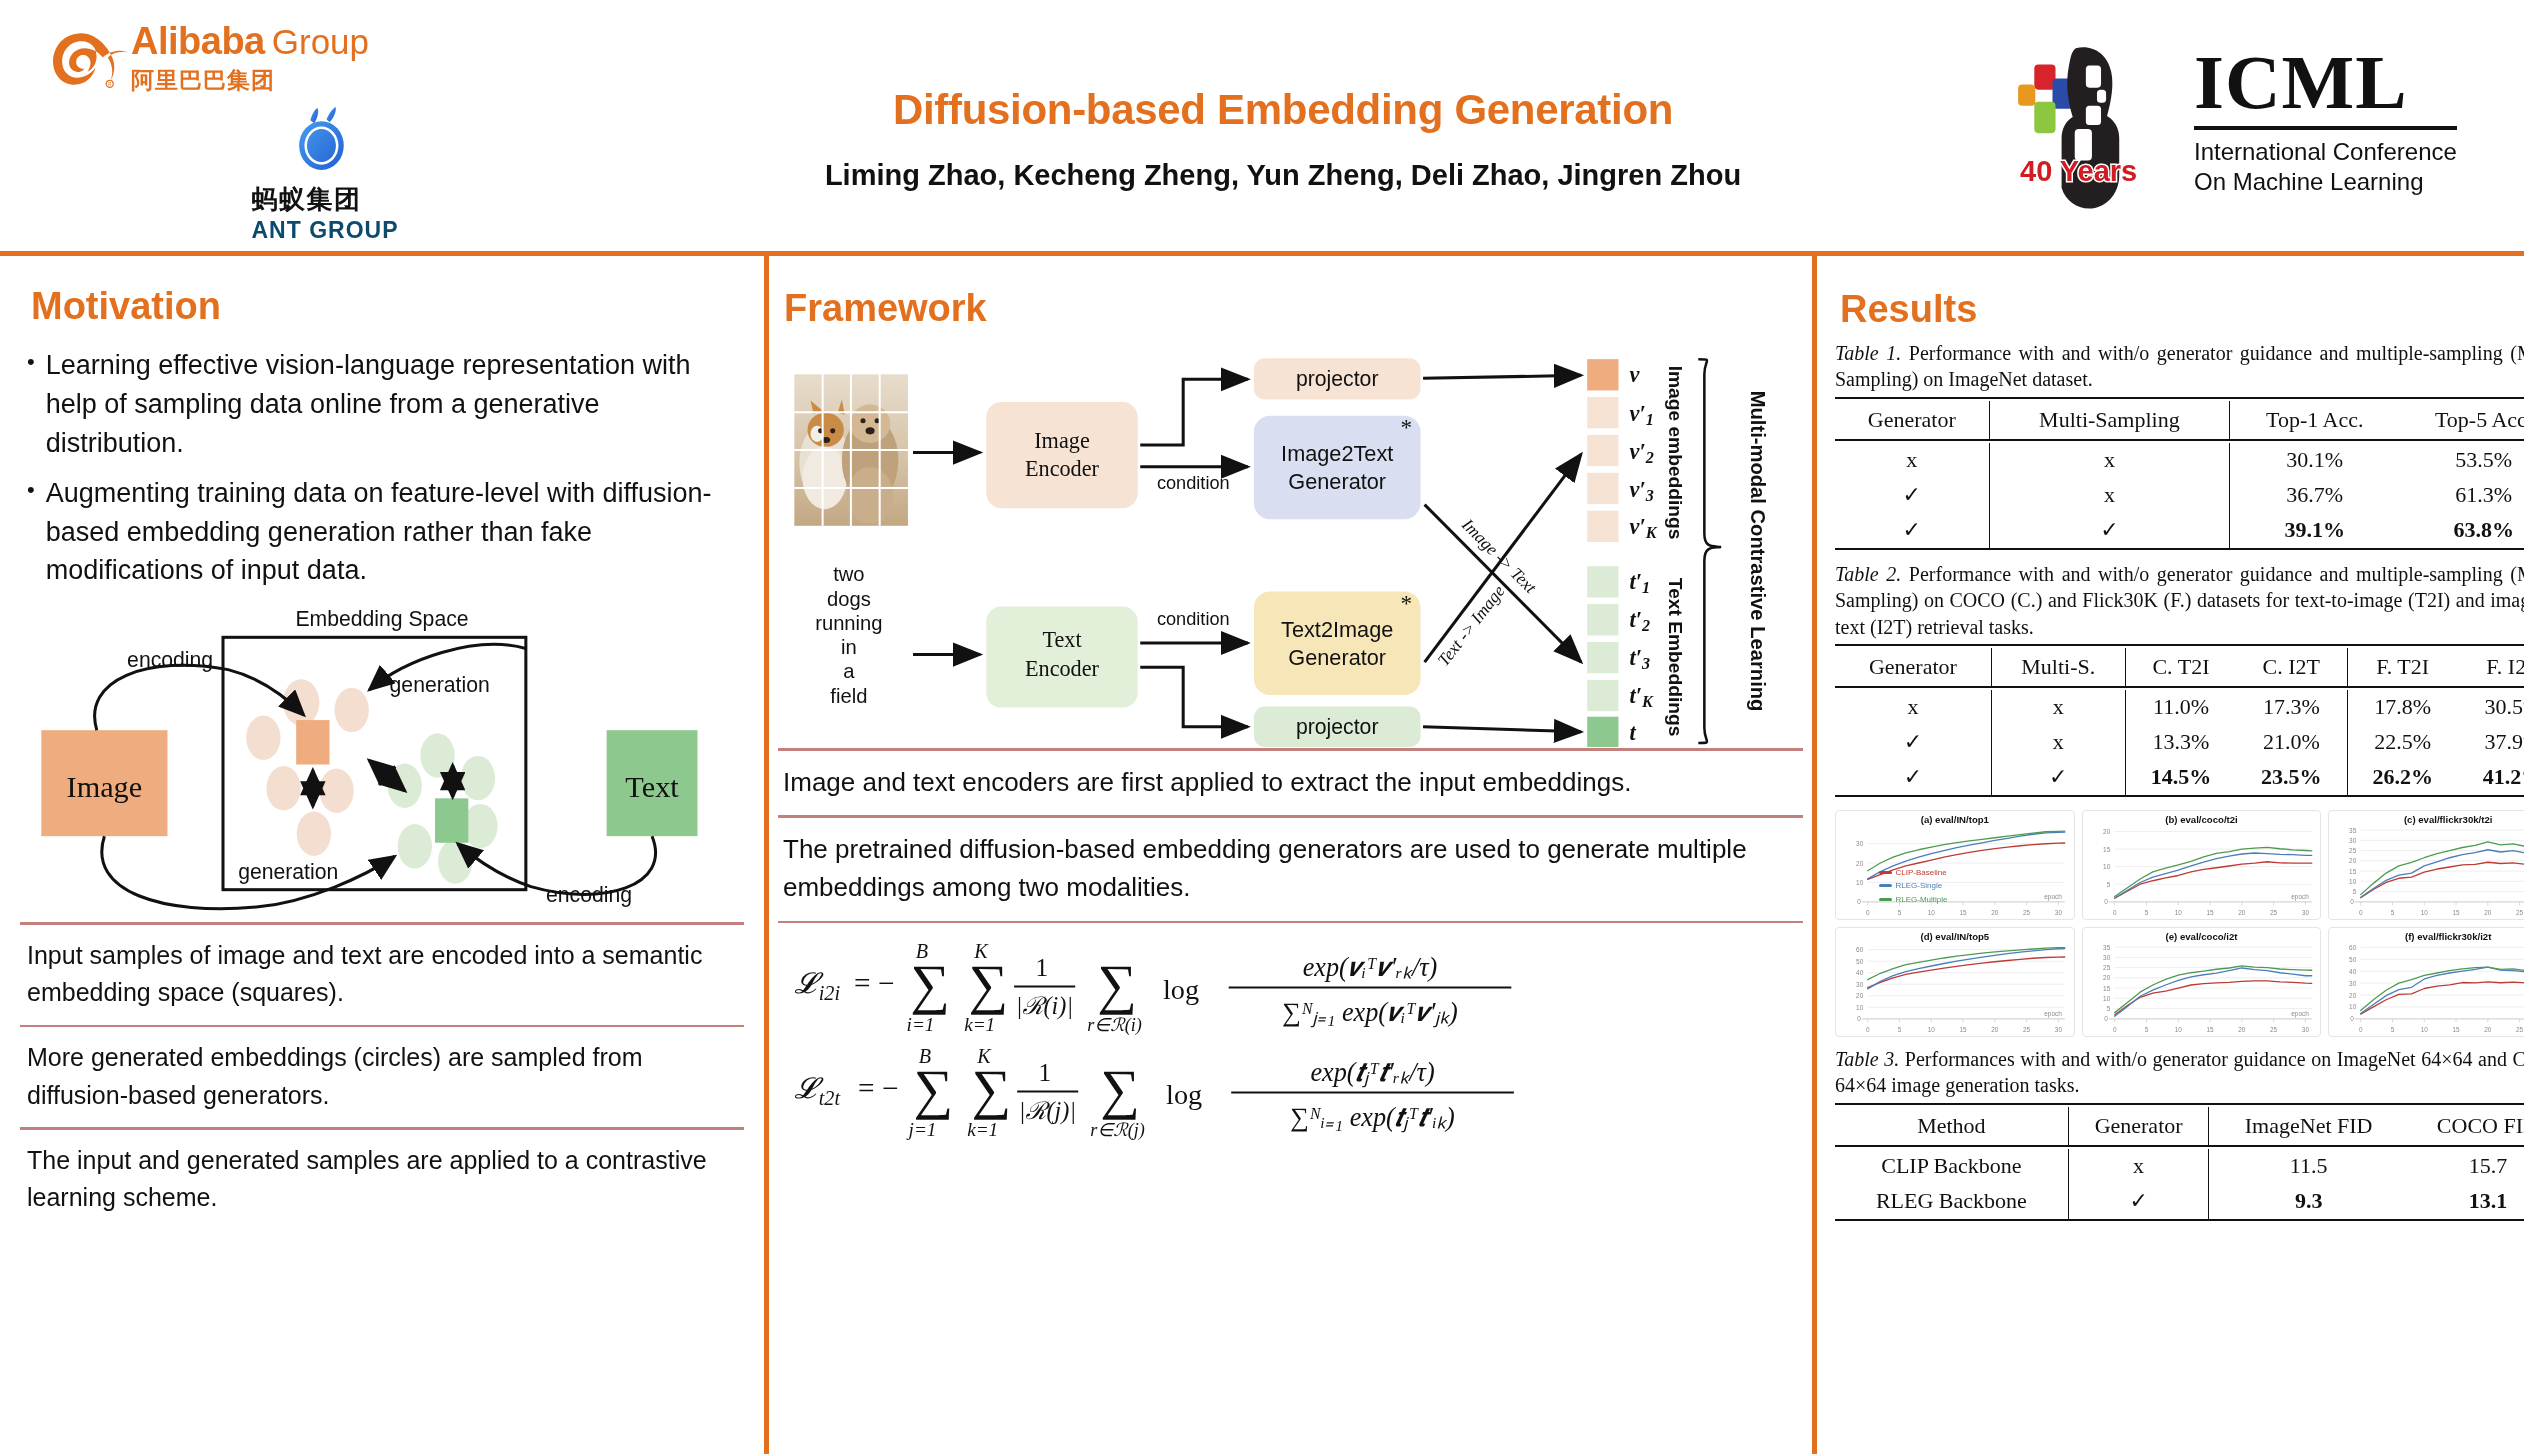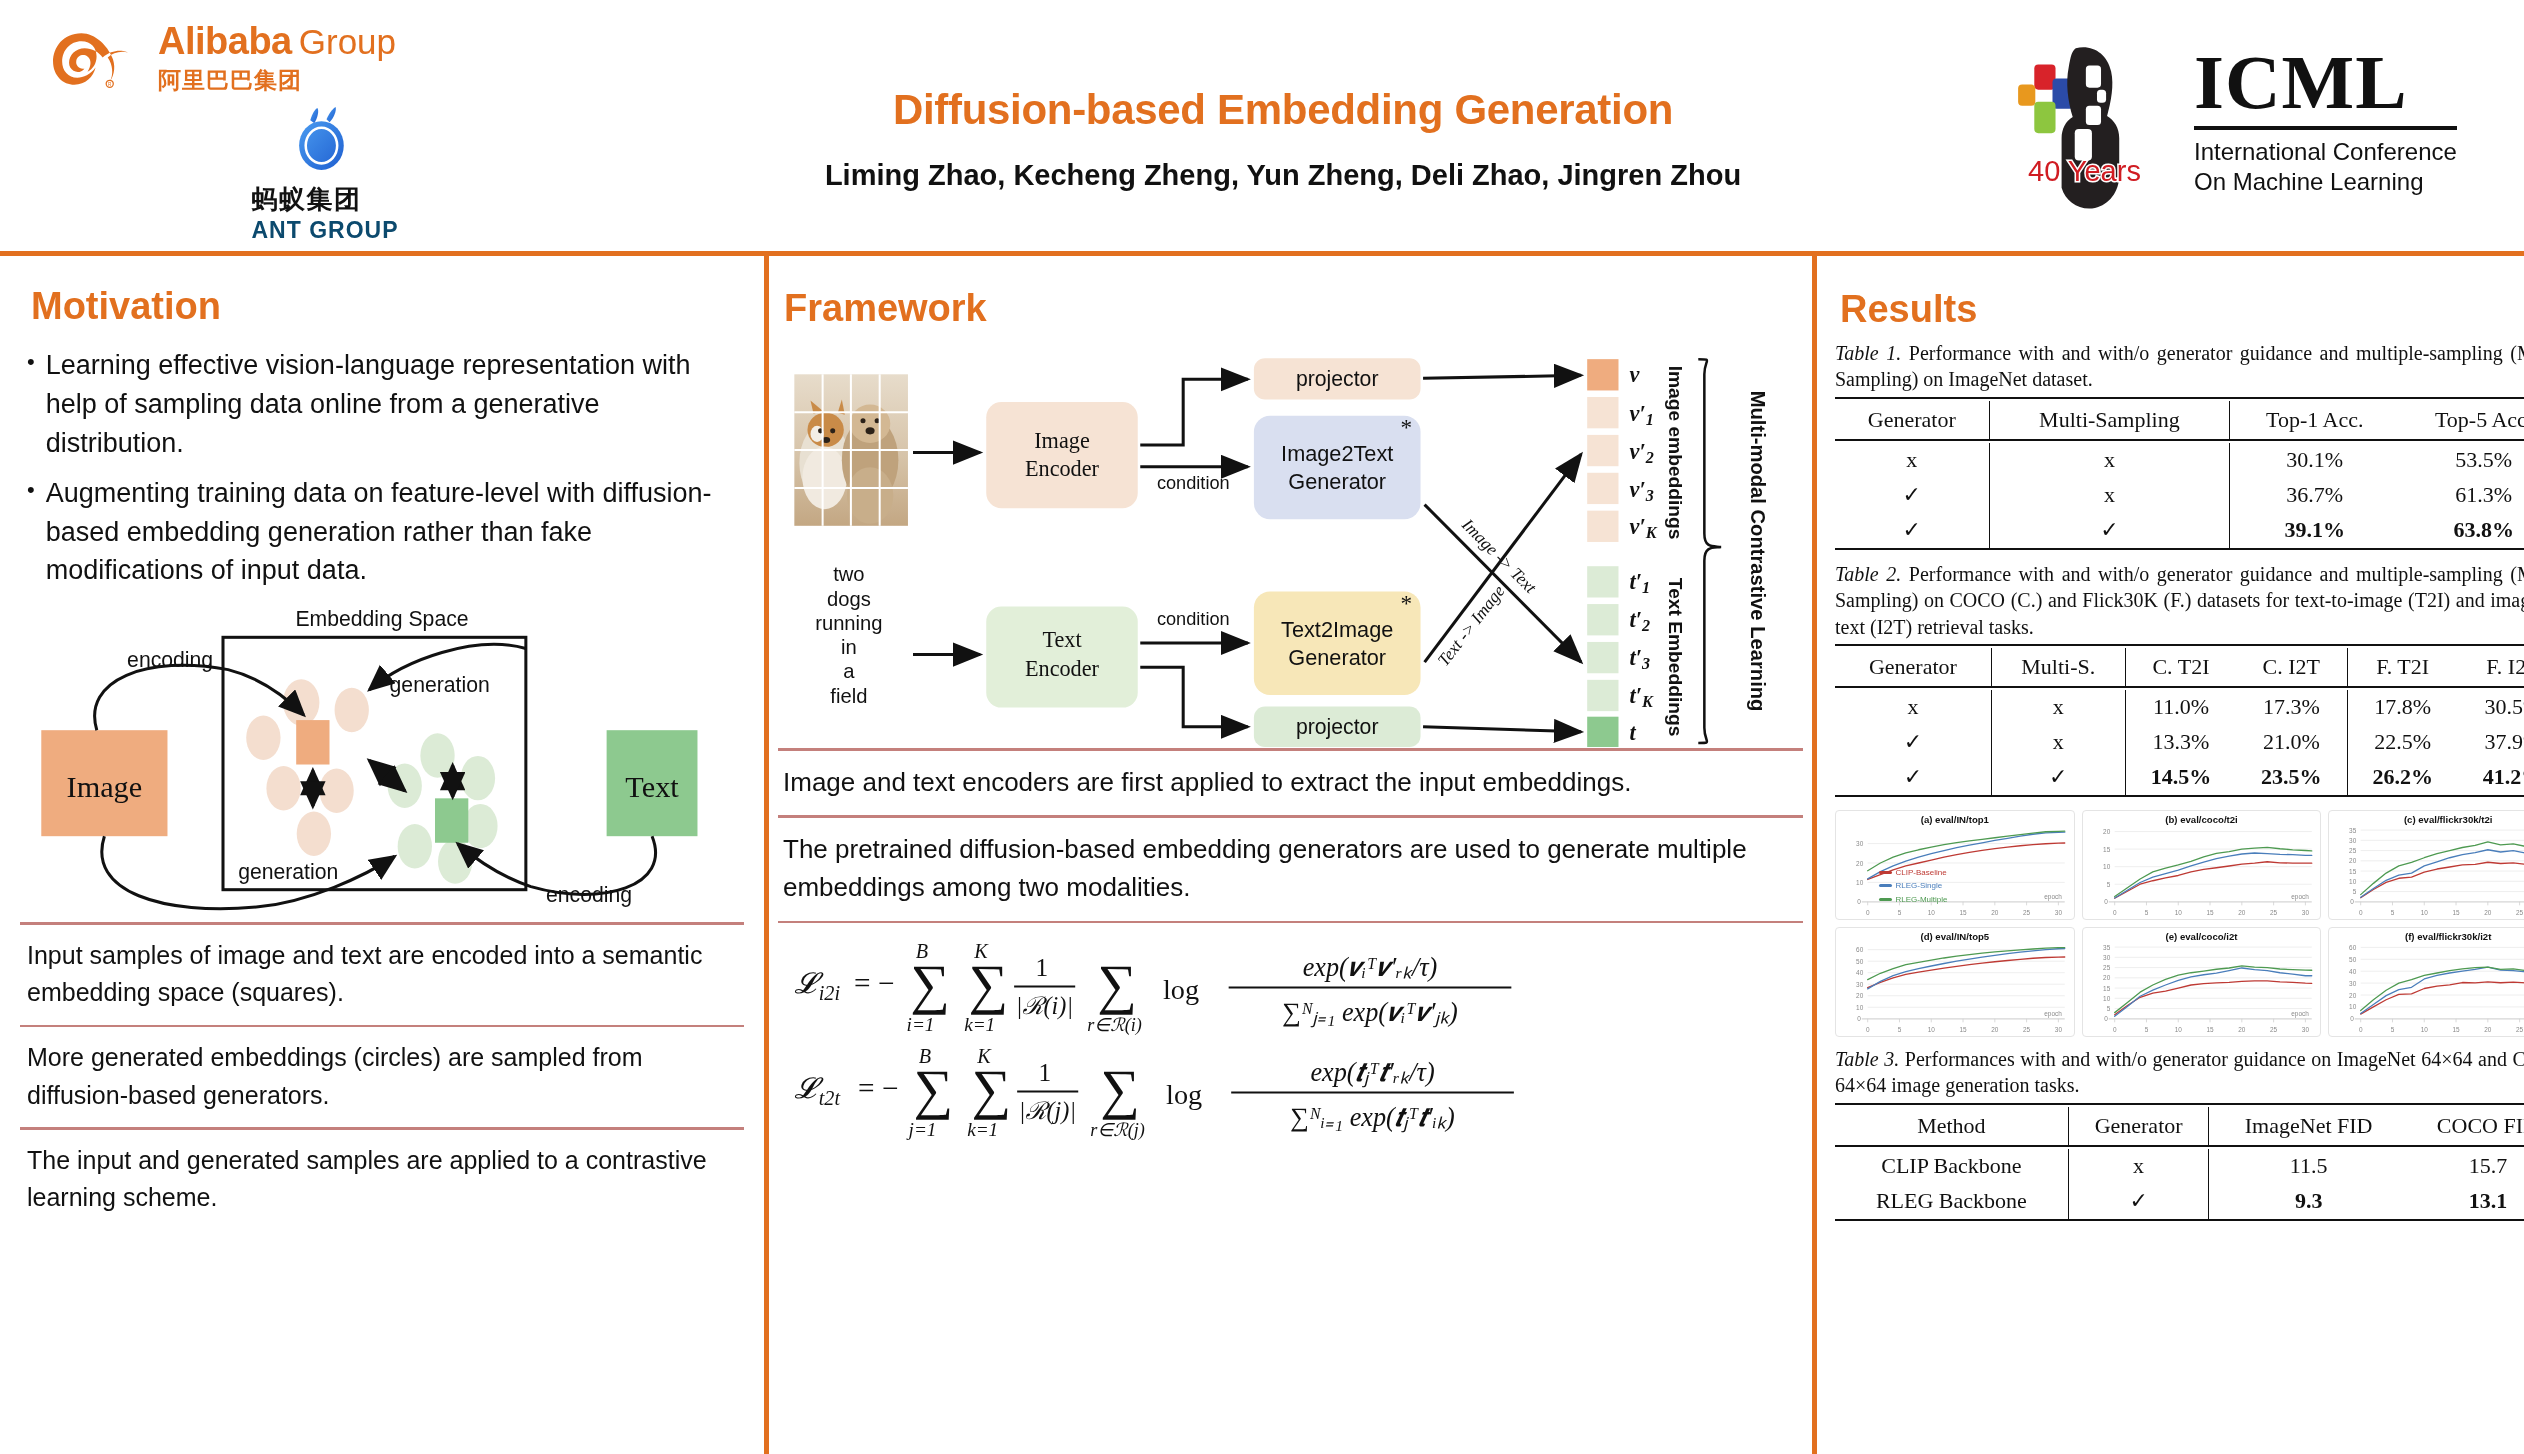--- a/index.html
+++ b/index.html
@@ -15,21 +15,21 @@
     position: absolute; top: 0; left: 0;
     width: 2585px; height: 252px;
   }
   .header-rule {
     position: absolute; left: 0; top: 251px;
     width: 2585px; height: 5px; background: #E2701F;
   }
 
   
   .logo-stack { position: absolute; left: 50px; top: 20px; width: 535px; }
-  .alibaba-row { display: flex; align-items: center; gap: 27px; height: 76px; }
+  .alibaba-row { display: flex; align-items: center; gap: 0; height: 76px; }
   .ali-mark { width: 81px; height: 61px; position: relative; flex: 0 0 auto; }
   .ali-mark svg { width: 100%; height: 100%; }
   .ali-words { display: flex; flex-direction: column; justify-content: center; }
   .ali-top { display: flex; align-items: baseline; gap: 7px; }
   .ali-en { font-size: 38px; font-weight: bold; color: #E2701F; letter-spacing: -0.5px; font-family: "Liberation Sans", sans-serif; }
   .ali-group { font-size: 35px; color: #E2701F; font-family: "Liberation Sans", sans-serif; }
   .ali-cn { font-size: 23px; color: #E2701F; font-weight: bold; letter-spacing: 1px; margin-top: 2px; font-family: "DejaVu Sans", sans-serif; }
 
   .ant-row { display: flex; align-items: center; gap: 10px; height: 76px; margin-top: 10px; margin-left: 15px; flex-direction: column; }
   .ant-mark { width: 61px; height: 66px; flex: 0 0 auto; }
@@ -53,22 +53,22 @@
   }
 
   
   .icml-wrap {
     position: absolute; left: 2015px; top: 30px;
     display: flex; align-items: center; gap: 12px;
   }
   .icml-mark { position: relative; width: 167px; height: 182px; flex: 0 0 auto; }
   .icml-mark svg { width: 100%; height: 100%; }
   .icml-years {
-    position: absolute; left: 13px; bottom: 24px;
-    font-size: 29px; font-weight: normal; color: #D01C22;
+    position: absolute; left: 5px; bottom: 24px;
+    font-size: 29px; font-weight: bold; color: #D01C22;
     -webkit-text-stroke: 3px #fff; paint-order: stroke fill;
     font-family: "Liberation Sans", sans-serif; white-space: nowrap;
   }
   .icml-text { display: flex; flex-direction: column; }
   .icml-big { font-size: 77px; font-weight: bold; color: #111; letter-spacing: 1px; line-height: 1.0;
               font-family: "Liberation Serif", serif; }
   .icml-bar { height: 3.5px; background: #111; margin: 5px 0 7px 0; width: 100%; }
   .icml-sub { font-size: 24px; color: #111; line-height: 1.28; font-family: "Liberation Sans", sans-serif; }
 
   

